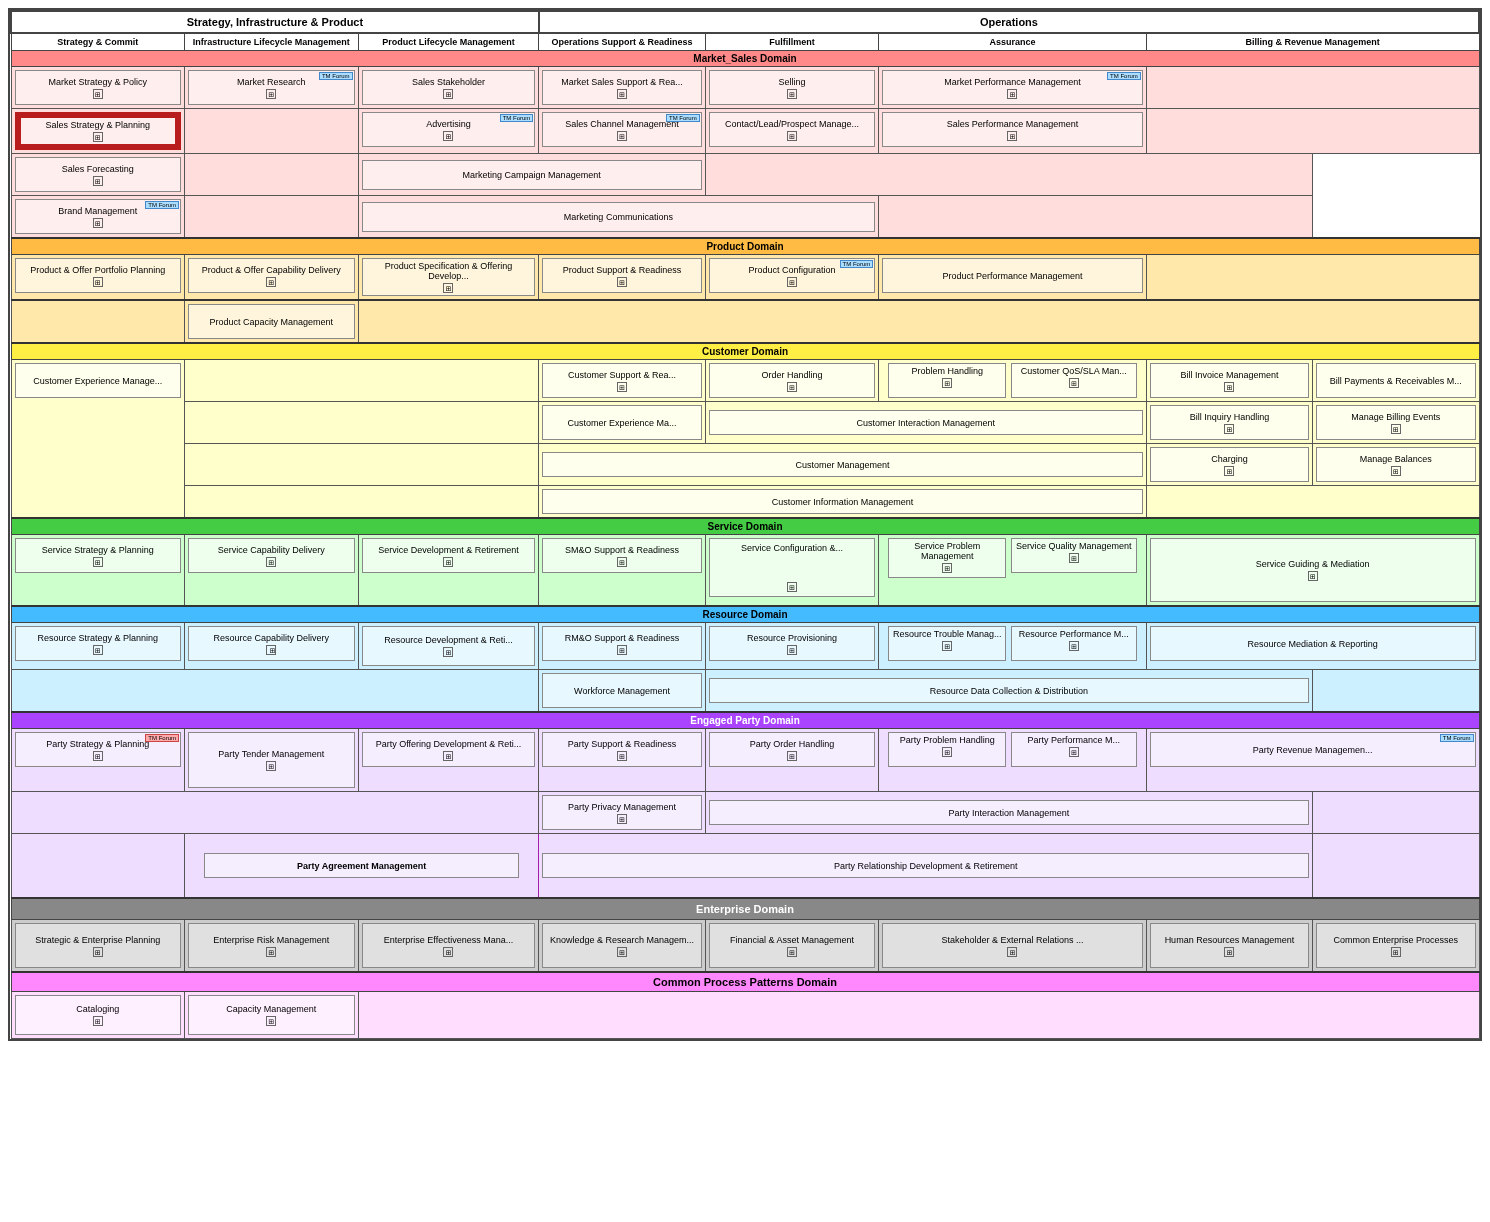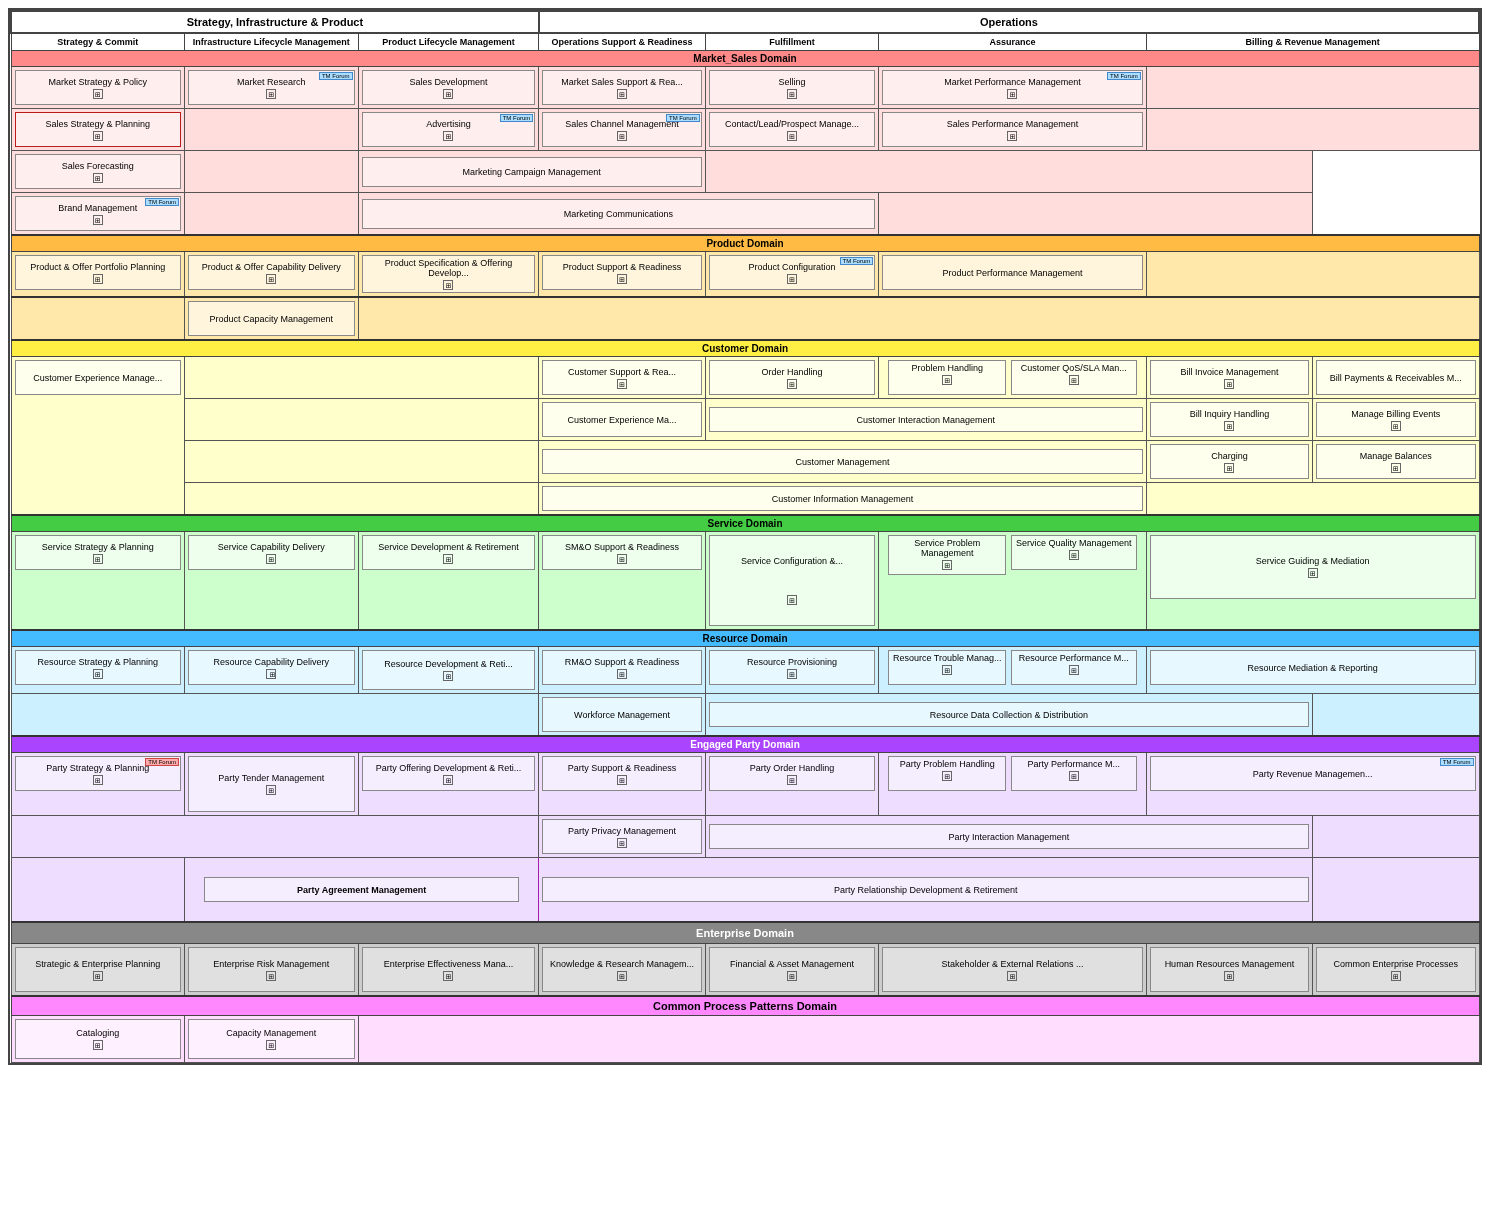--- a/index.html
+++ b/index.html
@@ -67,21 +67,21 @@
       </td>
       <td style="border:1px solid #555; padding:2px; vertical-align:top; background:#ffdddd;">
         <div style="border:1px solid #888; padding:2px; margin:1px; font-size:9px; text-align:center; min-height:35px; display:flex; flex-direction:column; align-items:center; justify-content:center; background:#ffeeee; position:relative;">
           <span style="position:absolute;top:1px;right:1px;font-size:6px;background:#aaddff;border:1px solid #4488cc;padding:0 2px;">TM Forum</span>
           <span>Market Research</span>
           <span style="width:10px;height:10px;border:1px solid #666;display:inline-block;margin-top:2px;font-size:7px;line-height:10px;">⊞</span>
         </div>
       </td>
       <td style="border:1px solid #555; padding:2px; vertical-align:top; background:#ffdddd;">
         <div style="border:1px solid #888; padding:2px; margin:1px; font-size:9px; text-align:center; min-height:35px; display:flex; flex-direction:column; align-items:center; justify-content:center; background:#ffeeee;">
-          <span>Sales Development</span>
+          <span>Sales Stakeholder</span>
           <span style="width:10px;height:10px;border:1px solid #666;display:inline-block;margin-top:2px;font-size:7px;line-height:10px;">⊞</span>
         </div>
       </td>
       <td style="border:1px solid #555; padding:2px; vertical-align:top; background:#ffdddd;">
         <div style="border:1px solid #888; padding:2px; margin:1px; font-size:9px; text-align:center; min-height:35px; display:flex; flex-direction:column; align-items:center; justify-content:center; background:#ffeeee;">
           <span>Market Sales Support &amp; Rea...</span>
           <span style="width:10px;height:10px;border:1px solid #666;display:inline-block;margin-top:2px;font-size:7px;line-height:10px;">⊞</span>
         </div>
       </td>
       <td style="border:1px solid #555; padding:2px; vertical-align:top; background:#ffdddd;">
@@ -94,21 +94,21 @@
         <div style="border:1px solid #888; padding:2px; margin:1px; font-size:9px; text-align:center; min-height:35px; display:flex; flex-direction:column; align-items:center; justify-content:center; background:#ffeeee; position:relative;">
           <span style="position:absolute;top:1px;right:1px;font-size:6px;background:#aaddff;border:1px solid #4488cc;padding:0 2px;">TM Forum</span>
           <span>Market Performance Management</span>
           <span style="width:10px;height:10px;border:1px solid #666;display:inline-block;margin-top:2px;font-size:7px;line-height:10px;">⊞</span>
         </div>
       </td>
       <td colspan="2" style="background:#ffdddd;"></td>
     </tr>
     <tr style="background:#ffdddd;">
       <td style="border:1px solid #555; padding:2px; vertical-align:top; background:#ffdddd;">
-        <div style="border:1px solid #b91c1c; padding:2px; margin:1px; font-size:9px; text-align:center; min-height:35px; display:flex; flex-direction:column; align-items:center; justify-content:center; background:#ffeeee;">
+        <div style="border:6px solid #b91c1c; padding:2px; margin:1px; font-size:9px; text-align:center; min-height:35px; display:flex; flex-direction:column; align-items:center; justify-content:center; background:#ffeeee;">
           <span>Sales Strategy &amp; Planning</span>
           <span style="width:10px;height:10px;border:1px solid #666;display:inline-block;margin-top:2px;font-size:7px;line-height:10px;">⊞</span>
         </div>
       </td>
       <td style="border:1px solid #555; background:#ffdddd;"></td>
       <td style="border:1px solid #555; padding:2px; vertical-align:top; background:#ffdddd;">
         <div style="border:1px solid #888; padding:2px; margin:1px; font-size:9px; text-align:center; min-height:35px; display:flex; flex-direction:column; align-items:center; justify-content:center; background:#ffeeee; position:relative;">
           <span style="position:absolute;top:1px;right:1px;font-size:6px;background:#aaddff;border:1px solid #4488cc;padding:0 2px;">TM Forum</span>
           <span>Advertising</span>
           <span style="width:10px;height:10px;border:1px solid #666;display:inline-block;margin-top:2px;font-size:7px;line-height:10px;">⊞</span>
@@ -340,21 +340,21 @@
           <span style="width:10px;height:10px;border:1px solid #666;display:inline-block;margin-top:2px;font-size:7px;line-height:10px;">⊞</span>
         </div>
       </td>
       <td style="border:1px solid #555; padding:2px; vertical-align:top; background:#ccffcc;">
         <div style="border:1px solid #888; padding:2px; margin:1px; font-size:9px; text-align:center; min-height:35px; display:flex; flex-direction:column; align-items:center; justify-content:center; background:#eeffee;">
           <span>SM&amp;O Support &amp; Readiness</span>
           <span style="width:10px;height:10px;border:1px solid #666;display:inline-block;margin-top:2px;font-size:7px;line-height:10px;">⊞</span>
         </div>
       </td>
       <td style="border:1px solid #555; padding:2px; vertical-align:top; background:#ccffcc;">
-        <div style="border:1px solid #888; padding:20px; margin:1px; font-size:9px; text-align:center; min-height:35px; display:flex; flex-direction:column; align-items:center; justify-content:center; background:#eeffee;gap:27px;">
+        <div style="border:1px solid #888; padding:4px; margin:1px; font-size:9px; text-align:center; min-height:35px; display:flex; flex-direction:column; align-items:center; justify-content:center; background:#eeffee;gap:27px;">
           <span>Service Configuration &amp;...</span>
           <span style="width:10px;height:10px;border:1px solid #666;display:inline-block;margin-top:2px;font-size:7px;line-height:10px;">⊞</span>
         </div>
       </td>
       <td style="border:1px solid #555; padding:2px; vertical-align:top; background:#ccffcc;">
         <div style="border:1px solid #888; padding:2px; margin:1px; font-size:9px; text-align:center; display:inline-block; width:45%; min-height:35px; vertical-align:top; background:#eeffee;">
           <span>Service Problem Management</span>
           <span style="width:10px;height:10px;border:1px solid #666;display:block;margin:2px auto;font-size:7px;line-height:10px;">⊞</span>
         </div>
         <div style="border:1px solid #888; padding:2px; margin:1px; font-size:9px; text-align:center; display:inline-block; width:48%; min-height:35px; vertical-align:top; background:#eeffee;">

